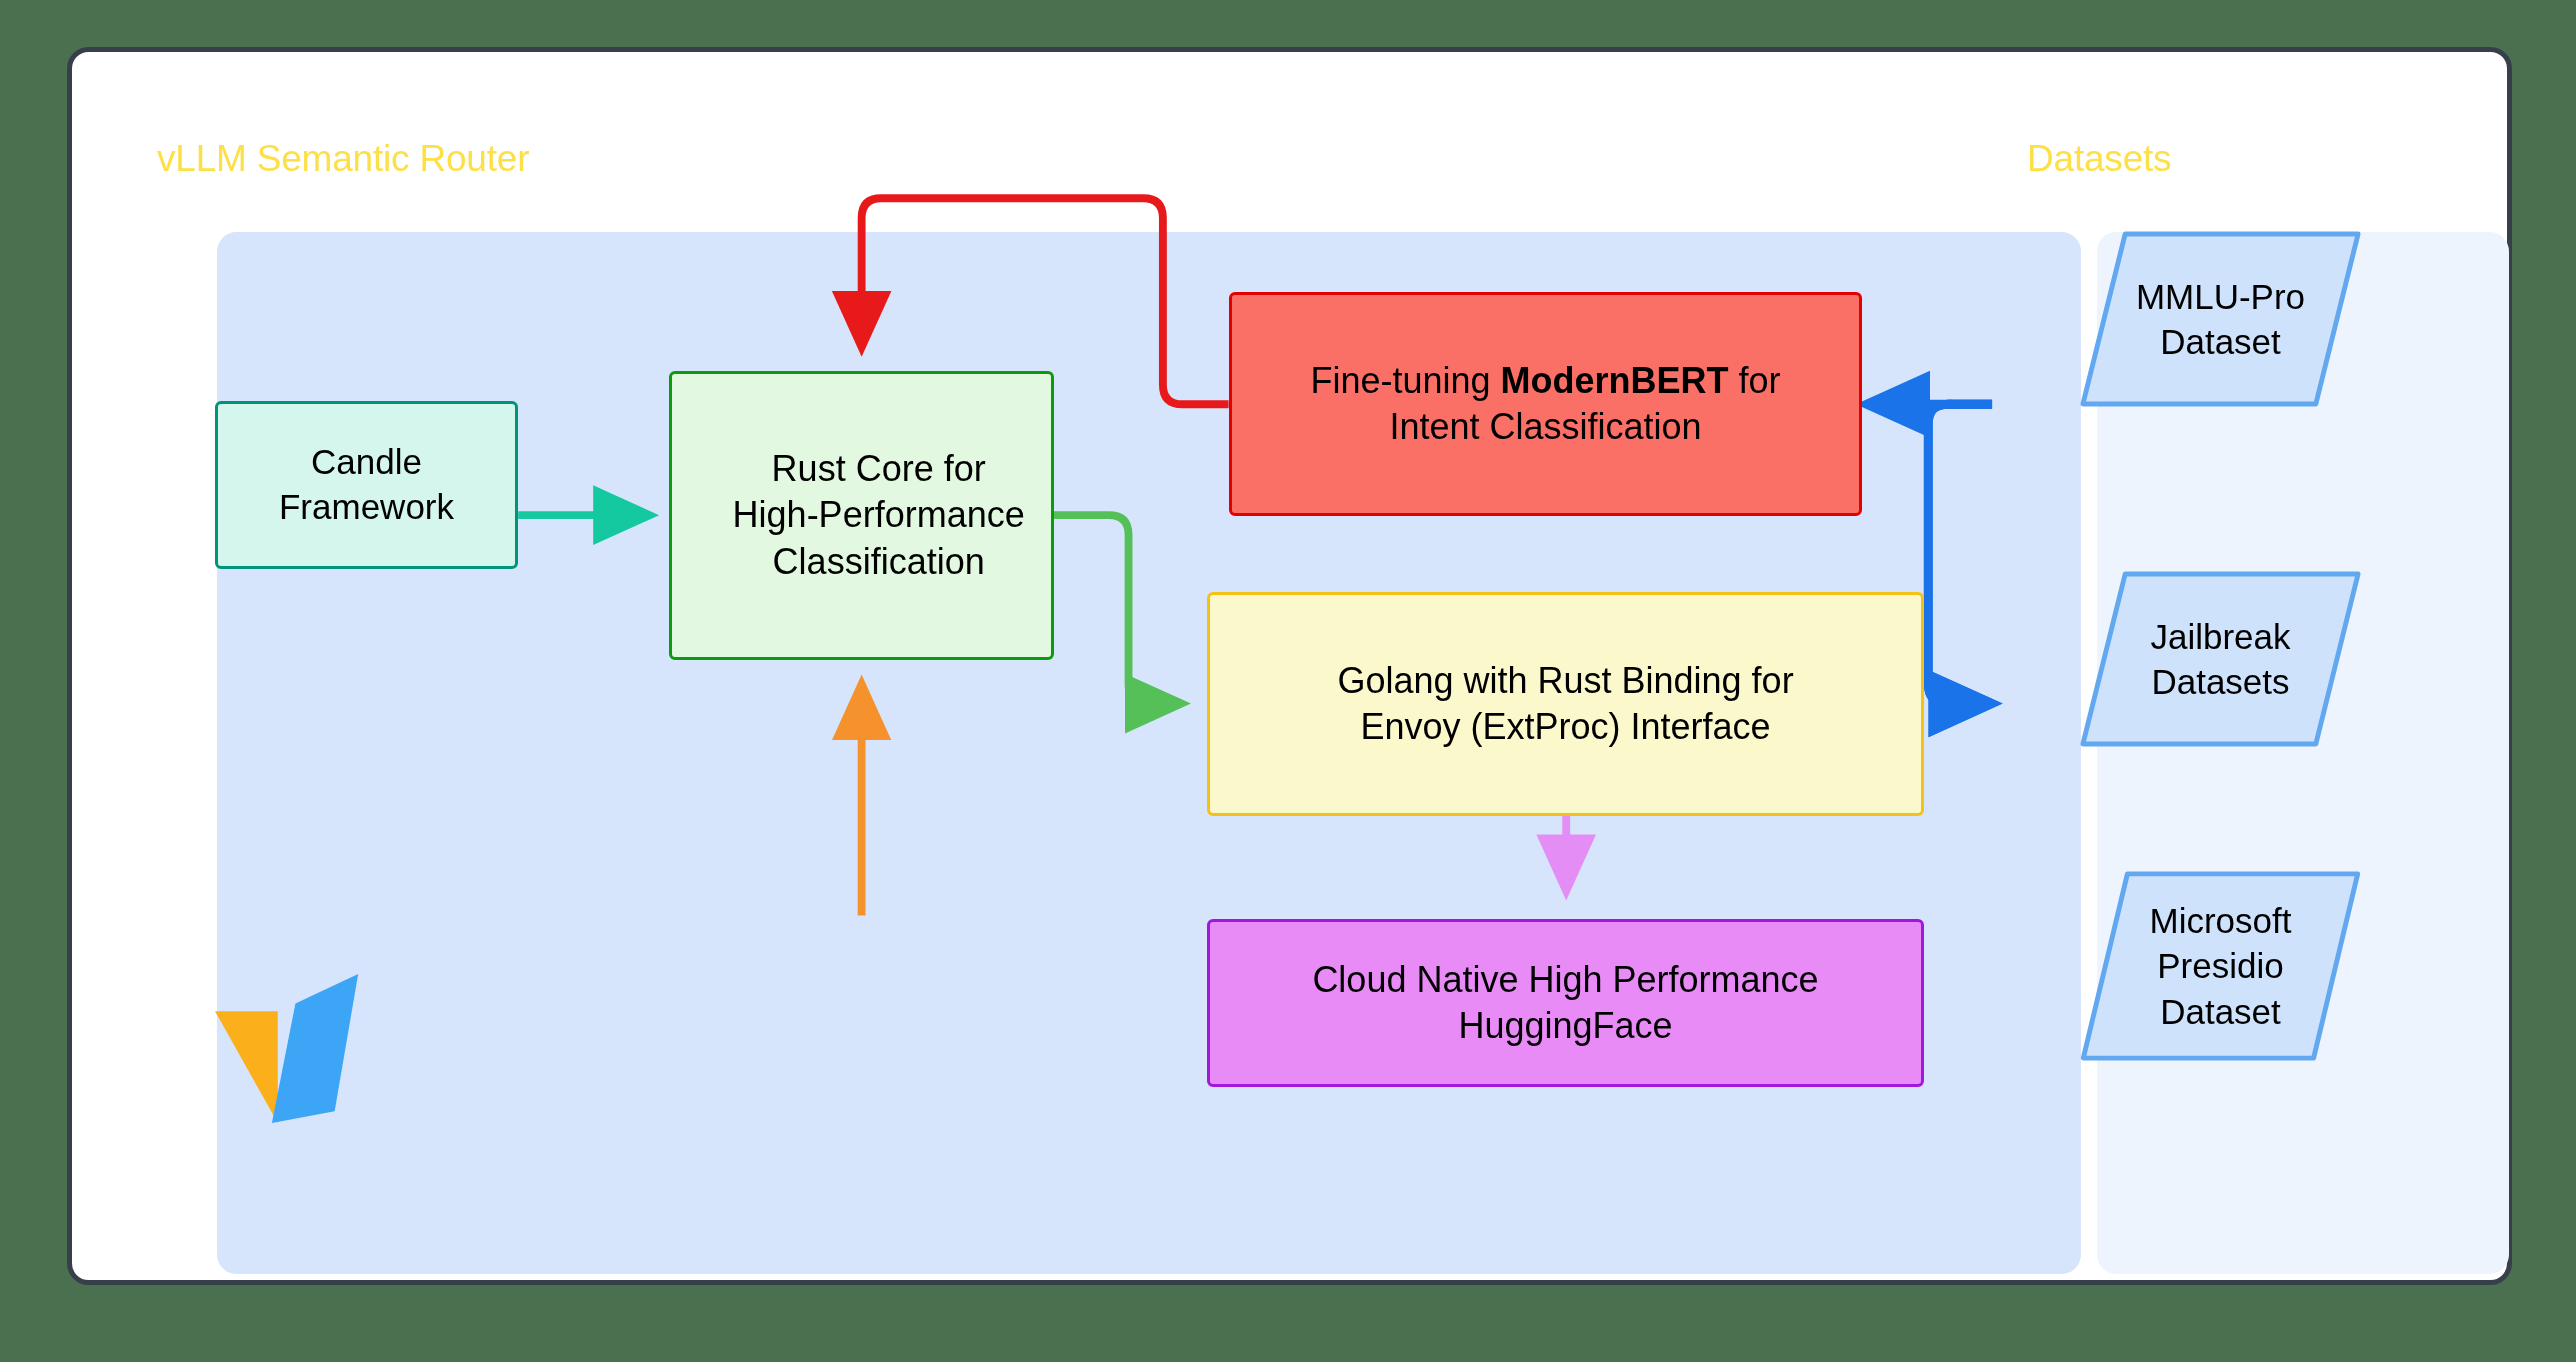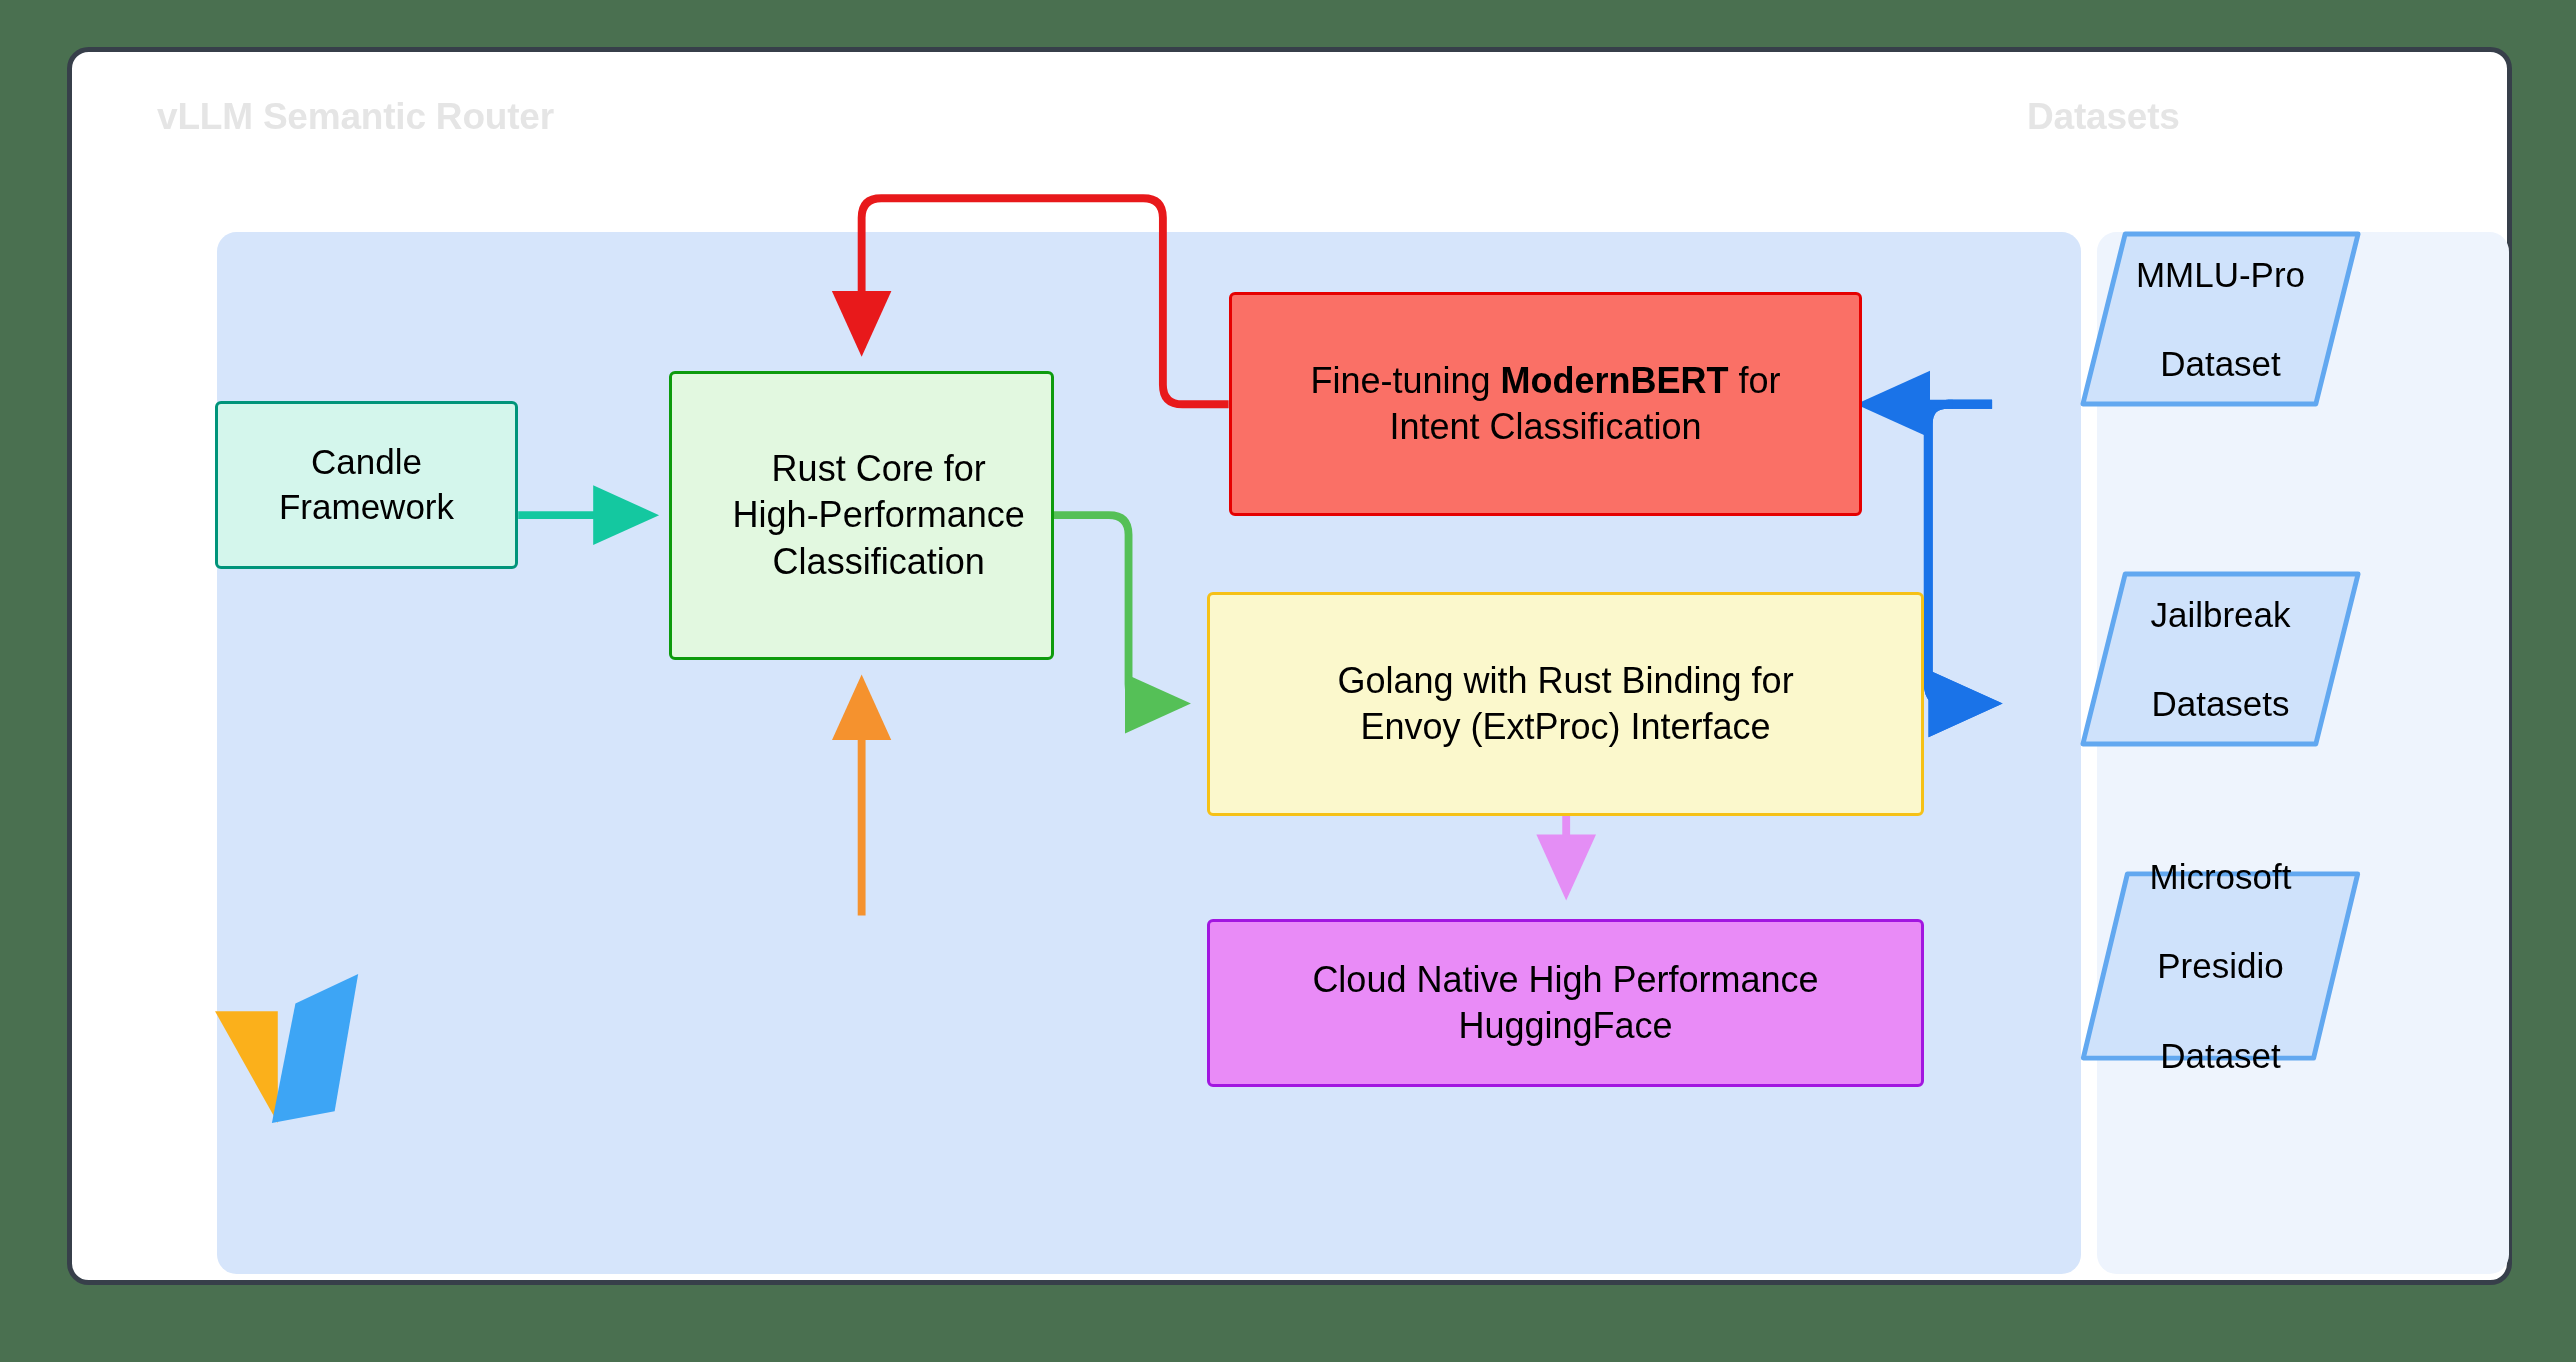--- a/index.html
+++ b/index.html
@@ -22,24 +22,25 @@
     left: 67px;  top: 47px;
     width: 2445px; height: 1238px;
     background: #ffffff;
     border: 5.9px solid #373f4a;
     border-radius: 21.6px;
   }
 
   
   .cluster-title {
     position: absolute;
-    font-weight: bold;
-    color: #e5e5e5;
+    font-weight: normal;
+    color: #fde047;
     white-space: nowrap;
     letter-spacing: -0.2px;
+    margin-top: 42px;
   }
   #title-router { left: 157px; top: 96px;  font-size: 37px; }
   #title-datasets { left: 2027px; top: 96px; font-size: 37px; }
 
   
   .subgraph {
     position: absolute;
     border-radius: 19.6px;
   }
   #sg-router {
@@ -113,21 +114,20 @@
   #d-presidio { left: 2078px; top: 868px; }
   .para-wrap svg { position: absolute; left: 0; top: 0; }
   .para-label {
     position: absolute;
     left: 0; top: 0;
     width: 285px; height: 182px;
     display: flex; flex-direction: column;
     align-items: center; justify-content: center;
     font-size: 35px; line-height: 1.3; color: #000;
     text-align: center;
-    gap: 44px;
   }
   #d-presidio .para-wrap, #d-presidio { height: 196px; }
   #d-presidio svg, #d-presidio .para-label { height: 196px; }
 
   
   #vllm-logo {
     position: absolute;
     left: 211px; top: 974px;
     width: 162px; height: 149px;
   }

